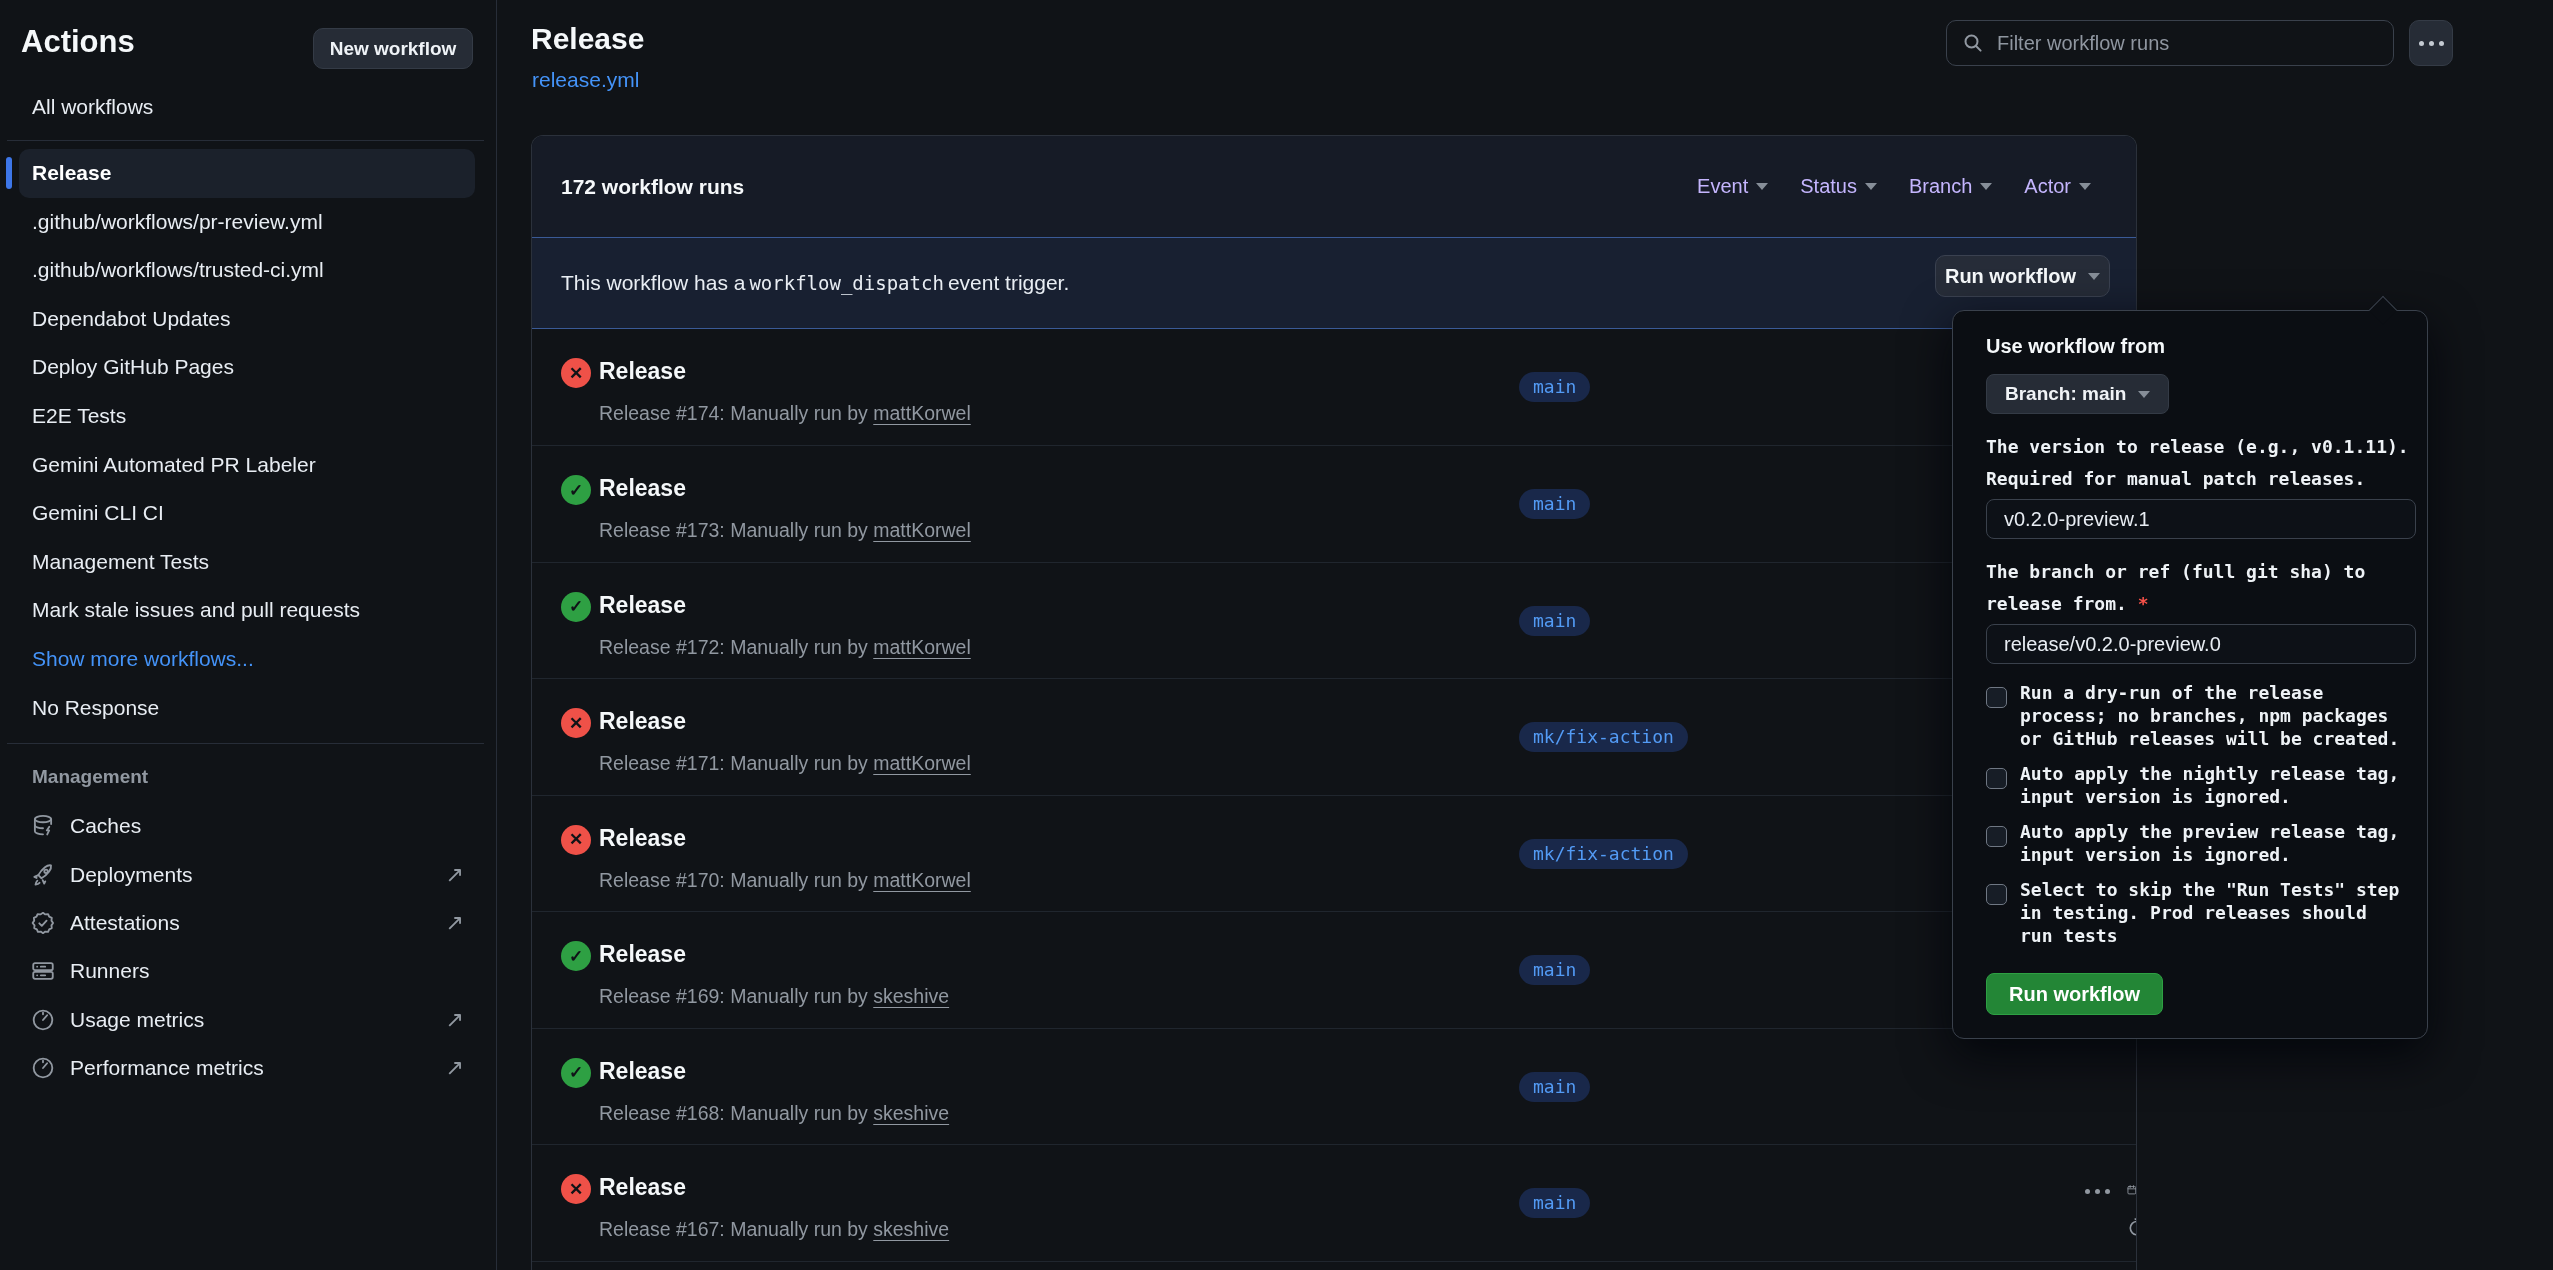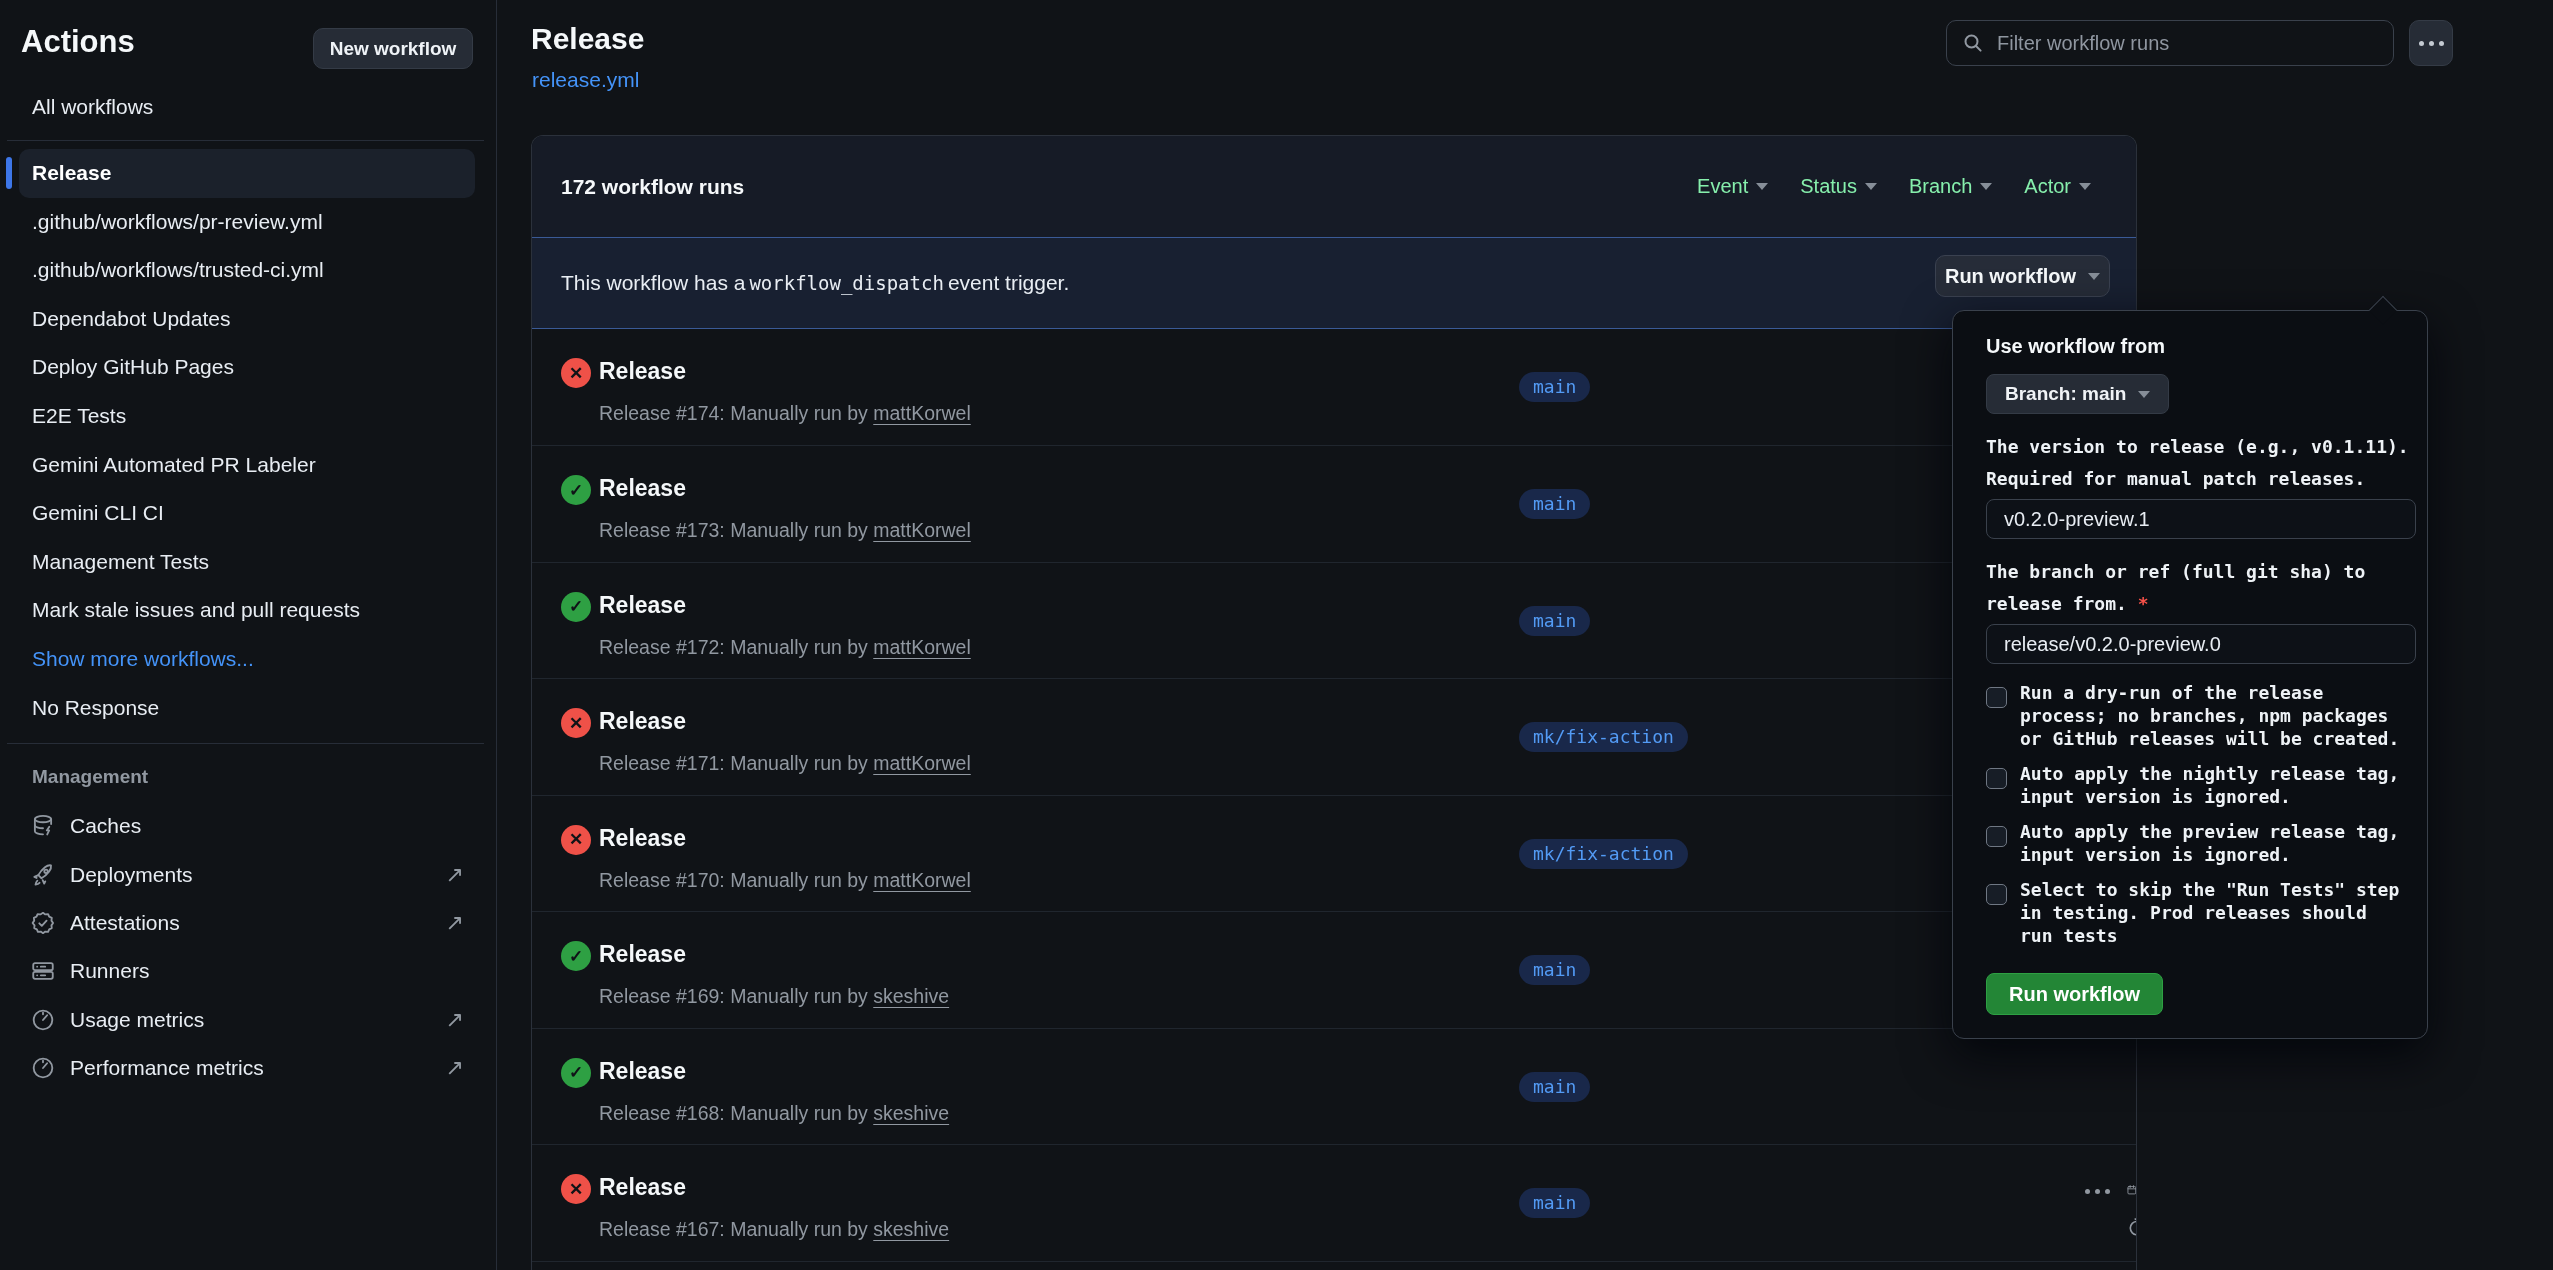--- a/index.html
+++ b/index.html
@@ -42,21 +42,21 @@
   .filter-input::placeholder { color:#8f96a0; }
   .kebab-btn { position:absolute; left:1911px; top:20px; width:44px; height:46px; background:#262c36; border:1px solid #343b46; border-radius:10px; display:flex; align-items:center; justify-content:center; cursor:pointer; }
   .kebab-dots { display:flex; gap:5px; }
   .kebab-dots i { width:5px; height:5px; border-radius:50%; background:#c4cad2; }
 
   
   .panel { position:absolute; left:33px; top:135px; width:1606px; bottom:0; border:1px solid #2b313b; border-bottom:none; border-radius:12px 12px 0 0; overflow:hidden; background:#101317; }
   .panel-head { height:101px; background:#161b26; display:flex; align-items:center; padding:0 45px 0 29px; }
   .runs-count { font-size:21px; font-weight:700; color:#f5f8fa; }
   .filters { margin-left:auto; display:flex; gap:32px; }
-  .filter-dd { display:flex; align-items:center; gap:8px; font-size:20px; color:#86efac; cursor:pointer; }
+  .filter-dd { display:flex; align-items:center; gap:8px; font-size:20px; color:#c4b5fd; cursor:pointer; }
   .caret { width:0; height:0; border-left:6px solid transparent; border-right:6px solid transparent; border-top:7px solid #868e98; }
   .banner { position:relative; height:92px; background:#182031; border-top:1px solid #3a5a96; border-bottom:1px solid #3a5a96; display:flex; align-items:center; padding-left:29px; font-size:21px; color:#e8edf3; }
   .banner code { font-family:"DejaVu Sans Mono", monospace; font-size:19px; color:#e8edf3; margin:0 4px; }
   .run-workflow-btn { position:absolute; right:26px; top:17px; width:175px; height:42px; background:#262c38; border:1px solid #3a4150; border-radius:10px; display:flex; align-items:center; justify-content:center; gap:12px; color:#f5f8fa; font-size:20px; font-weight:600; cursor:pointer; }
   .runs-list { position:relative; }
   .run-row { position:relative; height:116.45px; }
   .run-row + .run-row, .run-sliver { border-top:1px solid #20262e; }
   .run-sliver { height:20px; }
   .status-icon { position:absolute; left:29px; top:29px; width:30px; height:30px; border-radius:50%; display:flex; align-items:center; justify-content:center; font-size:17px; font-weight:900; color:#101317; }
   .run-row.failure .status-icon { background:#ef5148; }

